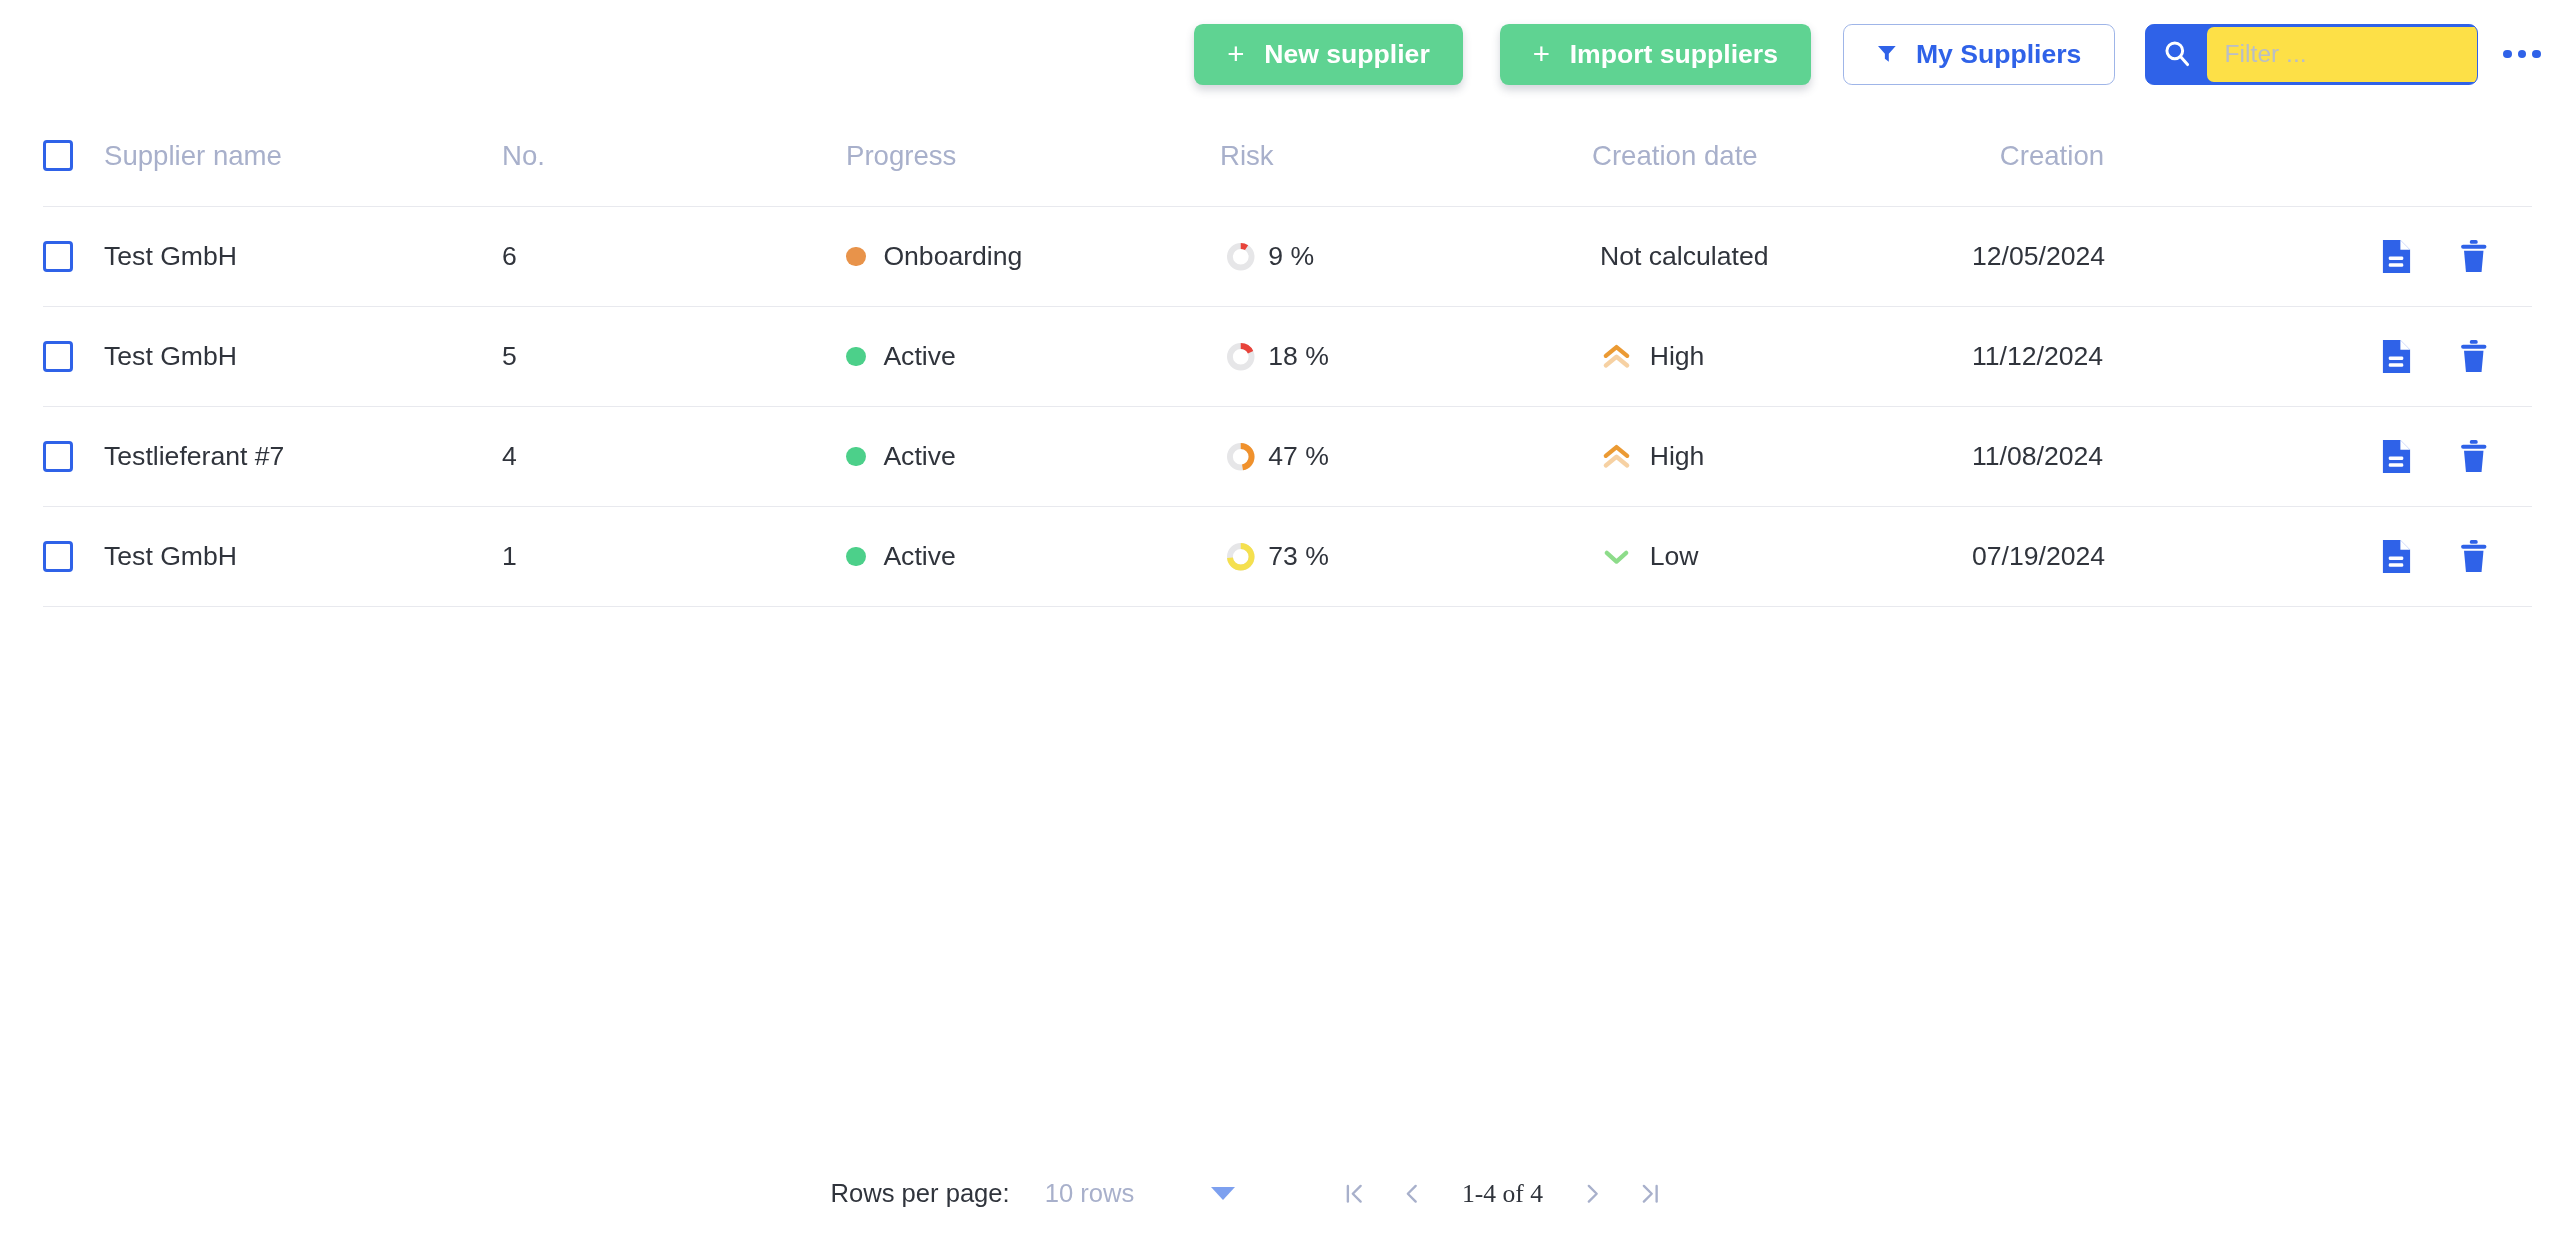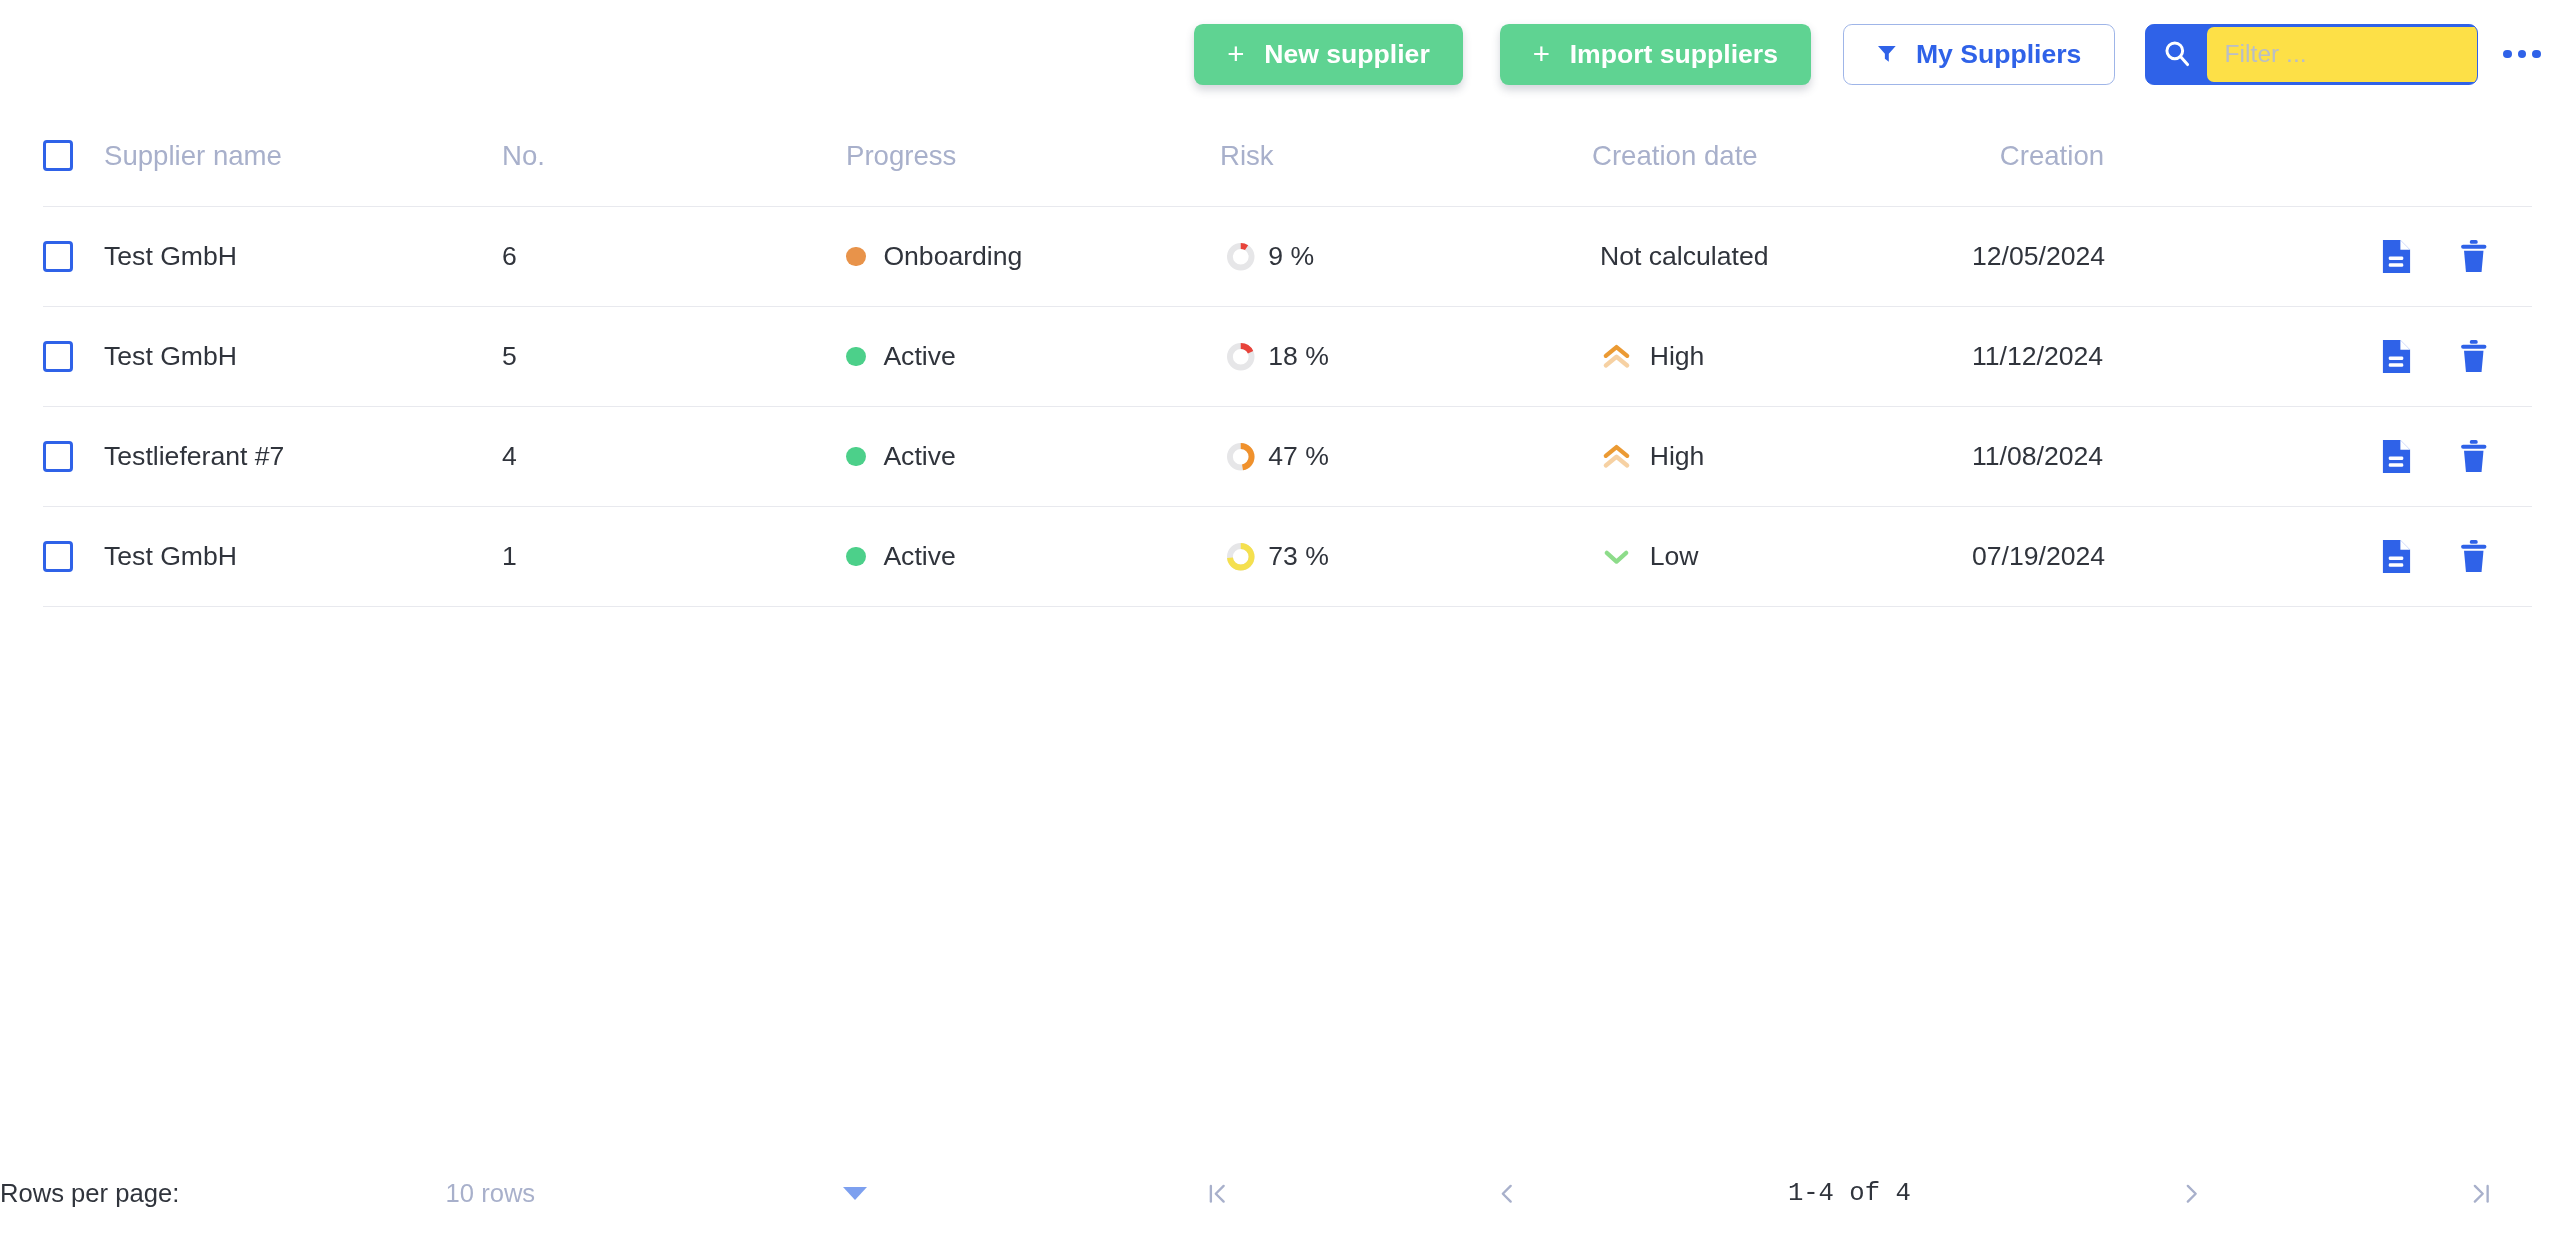--- a/index.html
+++ b/index.html
@@ -216,21 +216,21 @@
 
   
   .pagination {
     position: absolute;
     left: 0;
     top: 1159px;
     width: 2576px;
     height: 69px;
     display: flex;
     align-items: center;
-    justify-content: space-between;
+    justify-content: center;
     padding-right: 67px;
     gap: 0;
   }
   .pg-label {
     color: #30343c;
     font-size: 25.6px;
     font-family: "Liberation Sans", sans-serif;
     margin-right: 35px;
     white-space: nowrap;
   }
@@ -252,21 +252,21 @@
   }
   .pg-btn {
     width: 57px; height: 57px;
     display: flex; align-items: center; justify-content: center;
     cursor: pointer;
     background: none; border: none;
   }
   .pg-count {
     color: #30343c;
     font-size: 25.6px;
-    font-family: Liberation Mono, monospace;
+    font-family: Liberation Serif, serif;
     margin: 0 21.6px;
     white-space: nowrap;
   }
 </style>
 </head>
 <body>
 
 <div class="page">
 
   <div class="toolbar">

